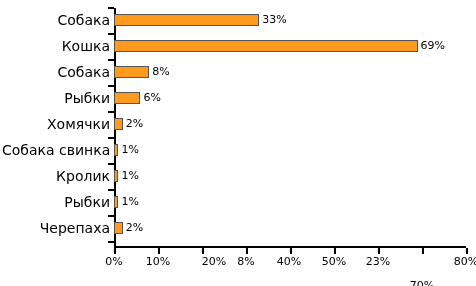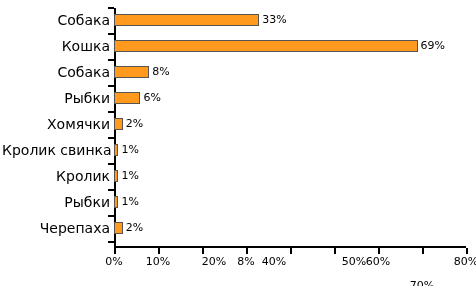--- a/index.html
+++ b/index.html
@@ -129,21 +129,21 @@
       <div class="cat-label-wrap" style="top: 66px;">
         <div class="cat-label">Собака</div>
       </div>
       <div class="cat-label-wrap" style="top: 92px;">
         <div class="cat-label">Рыбки</div>
       </div>
       <div class="cat-label-wrap" style="top: 118px;">
         <div class="cat-label">Хомячки</div>
       </div>
       <div class="cat-label-wrap" style="top: 144px;">
-        <div class="cat-label">Кролик свинка</div>
+        <div class="cat-label">Собака свинка</div>
       </div>
       <div class="cat-label-wrap" style="top: 170px;">
         <div class="cat-label">Кролик</div>
       </div>
       <div class="cat-label-wrap" style="top: 196px;">
         <div class="cat-label">Рыбки</div>
       </div>
       <div class="cat-label-wrap" style="top: 222px;">
         <div class="cat-label">Черепаха</div>
       </div>
@@ -179,20 +179,20 @@
       <div class="tick-x" style="left: 334px;"></div>
       <div class="tick-x" style="left: 378px;"></div>
       <div class="tick-x" style="left: 422px;"></div>
       <div class="tick-x" style="left: 466px;"></div>
     </div>
   <div id="x-labels">
       <div class="xtick-label" style="left: 94px; width: 40px;">0%</div>
       <div class="xtick-label" style="left: 138px; width: 40px; text-align: center;">10%</div>
       <div class="xtick-label" style="left: 194px; width: 40px;">20%</div>
       <div class="xtick-label" style="left: 226px; width: 40px;">8%</div>
-      <div class="xtick-label" style="left: 254px; width: 40px;">40%</div>
-      <div class="xtick-label" style="left: 314px; width: 40px; margin-left: 20px;">50%</div>
-      <div class="xtick-label" style="left: 358px; width: 40px;">60%</div>
+      <div class="xtick-label" style="left: 269px; width: 40px;">40%</div>
+      <div class="xtick-label" style="left: 314px; width: 40px;">50%</div>
+      <div class="xtick-label" style="left: 358px; width: 40px;">23%</div>
       <div class="xtick-label" style="left: 402px; width: 40px; margin-top: 24px;">70%</div>
       <div class="xtick-label" style="left: 446px; width: 40px;">80%</div>
     </div>
 
 </div>
 
 </body></html>

